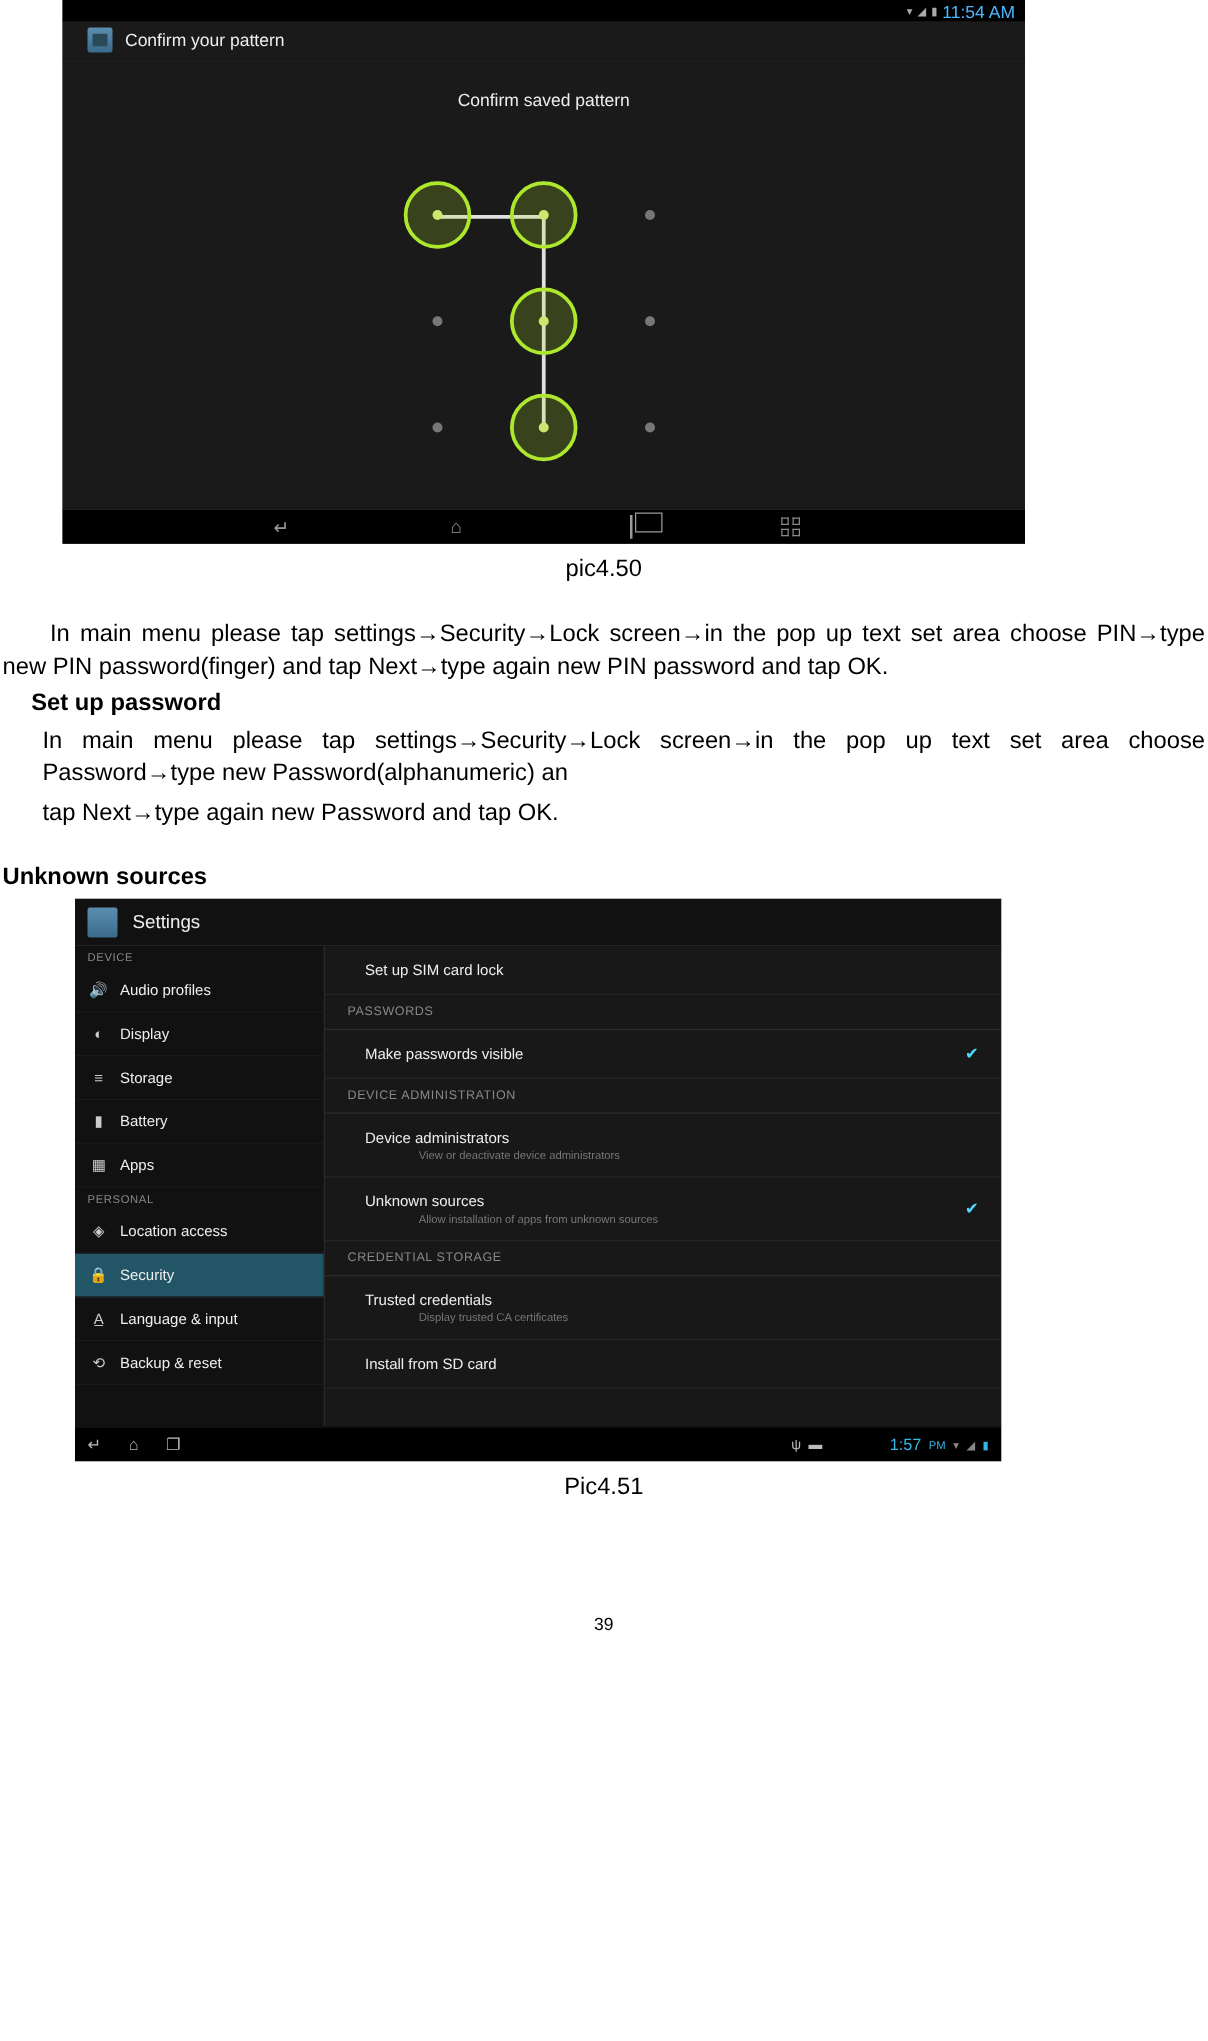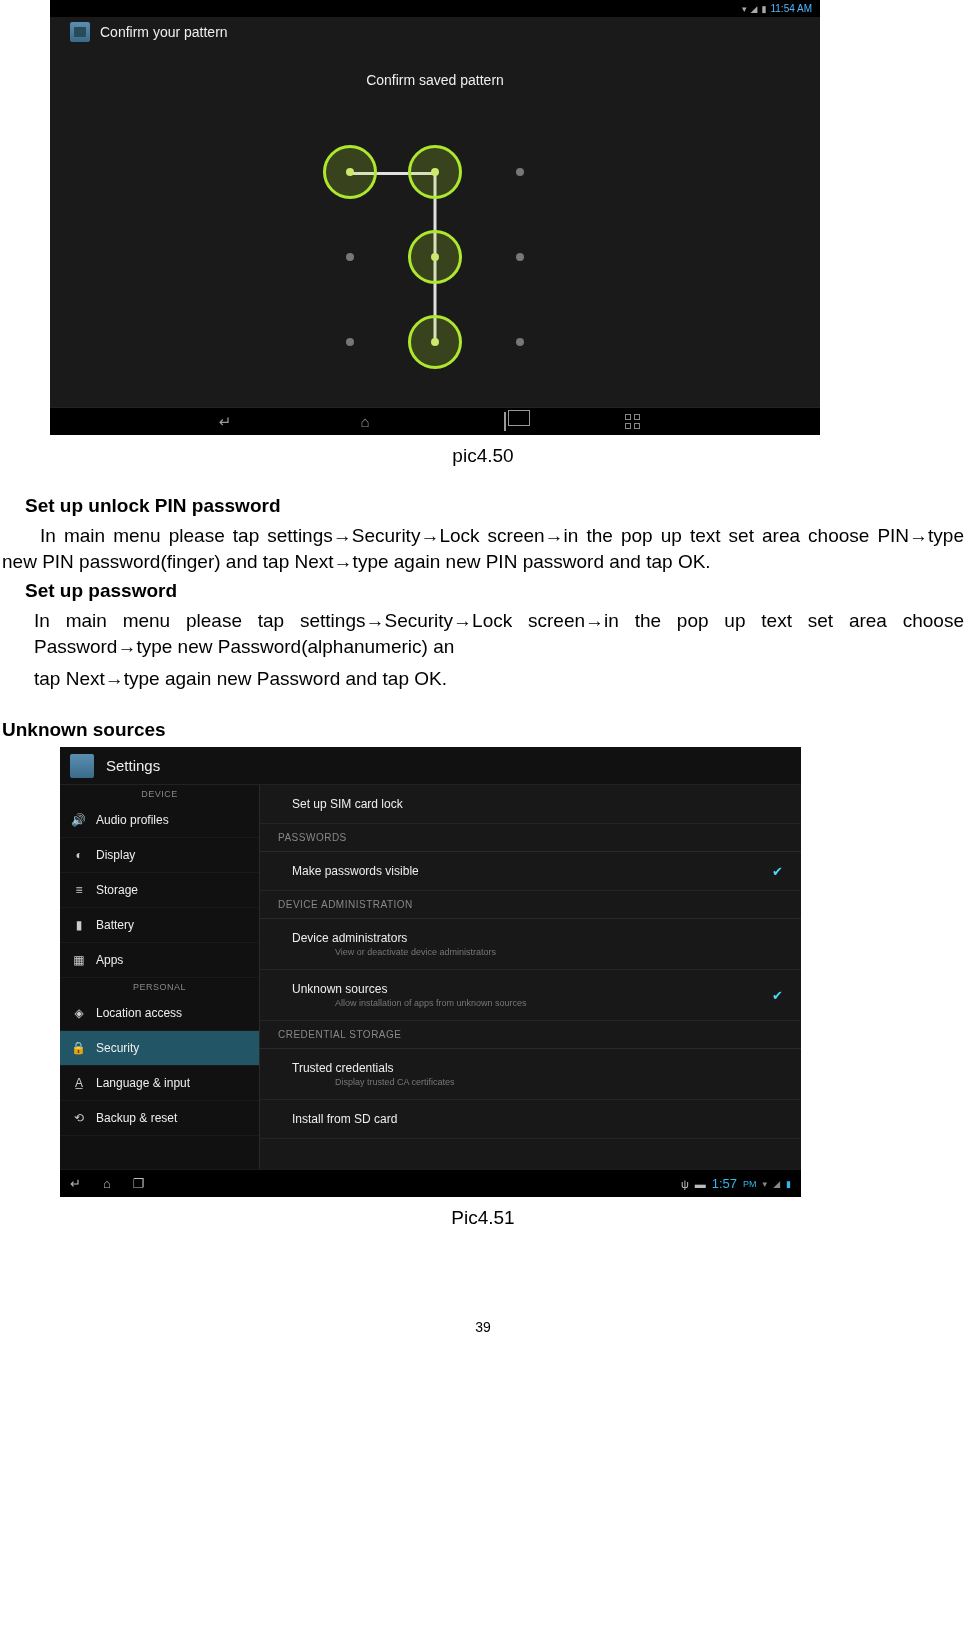--- a/index.html
+++ b/index.html
@@ -28,21 +28,21 @@
       background: #000;
       display: flex;
       justify-content: flex-end;
       align-items: center;
       padding-right: 8px;
       gap: 4px;
       color: #ccc;
       font-size: 9px;
     }
     .statusbar .icon-mini { color: #aaa; font-size: 9px; }
-    .statusbar .time { color: #4db8ff; font-size: 10px; }
+    .statusbar .time { color: #4db8ff; font-size: 14px; }
     .titlebar1 {
       height: 30px;
       background: #1a1a1a;
       display: flex;
       align-items: center;
       padding-left: 20px;
       gap: 10px;
     }
     .app-icon {
       width: 20px; height: 20px;
@@ -172,21 +172,20 @@
     .titlebar2-text { color: #eee; font-size: 15px; }
     .settings-body {
       display: flex;
       height: 384px;
     }
     .sidebar {
       width: 200px;
       background: #111;
       border-right: 1px solid #2a2a2a;
       overflow: hidden;
-      text-align: center;
     }
     .sb-header { color: #888; font-size: 9px; padding: 4px 10px 4px 10px; letter-spacing: 0.5px; }
     .sb-item {
       display: flex;
       align-items: center;
       gap: 10px;
       padding: 10px 12px;
       color: #eee;
       font-size: 12px;
       border-bottom: 1px solid #1a1a1a;
@@ -219,21 +218,21 @@
     .navbar2 {
       height: 28px;
       background: #000;
       border-top: 1px solid #1a1a1a;
       display: flex;
       align-items: center;
       padding: 0 10px;
     }
     .navbar2-left { display: flex; gap: 22px; color: #bbb; font-size: 13px; }
     .navbar2-right { margin-left: auto; display: flex; align-items: center; gap: 6px; color: #bbb; font-size: 11px; }
-    .clock1 { color: #33b5e5; font-size: 13px; }
+    .clock1 { color: #33b5e5; font-size: 13px; margin-left: 48px; }
     .clock2 { color: #33b5e5; font-size: 9px; }
     
     .page-num { text-align: center; font-size: 14px; margin-top: 90px; }
     .heading-unknown { font-weight: bold; margin: 28px 0 6px 2px; font-size: 19px; }
   </style>
 </head>
 <body>
 
 <div class="page">
 
@@ -278,21 +277,20 @@
             <span></span>
             <span></span>
             <span></span>
           </span>
         </span>
     </div>
   </div>
 
   <div class="caption">pic4.50</div>
 
-  <div class="section-title">Set up unlock PIN password</div>
   <p class="para-indent">In main menu please tap settings→Security→Lock screen→in the pop up text set area choose PIN→type new PIN password(finger) and tap Next→type again new PIN password and tap OK.</p>
 
   <div class="section-title">Set up password</div>
   <p class="para-sub">In main menu please tap settings→Security→Lock screen→in the pop up text set area choose Password→type new Password(alphanumeric) an</p>
   <p class="para-sub">tap Next→type again new Password and tap OK.</p>
 
   <div class="heading-unknown">Unknown sources</div>
 
   <div class="screenshot2">
     <div class="titlebar2">

